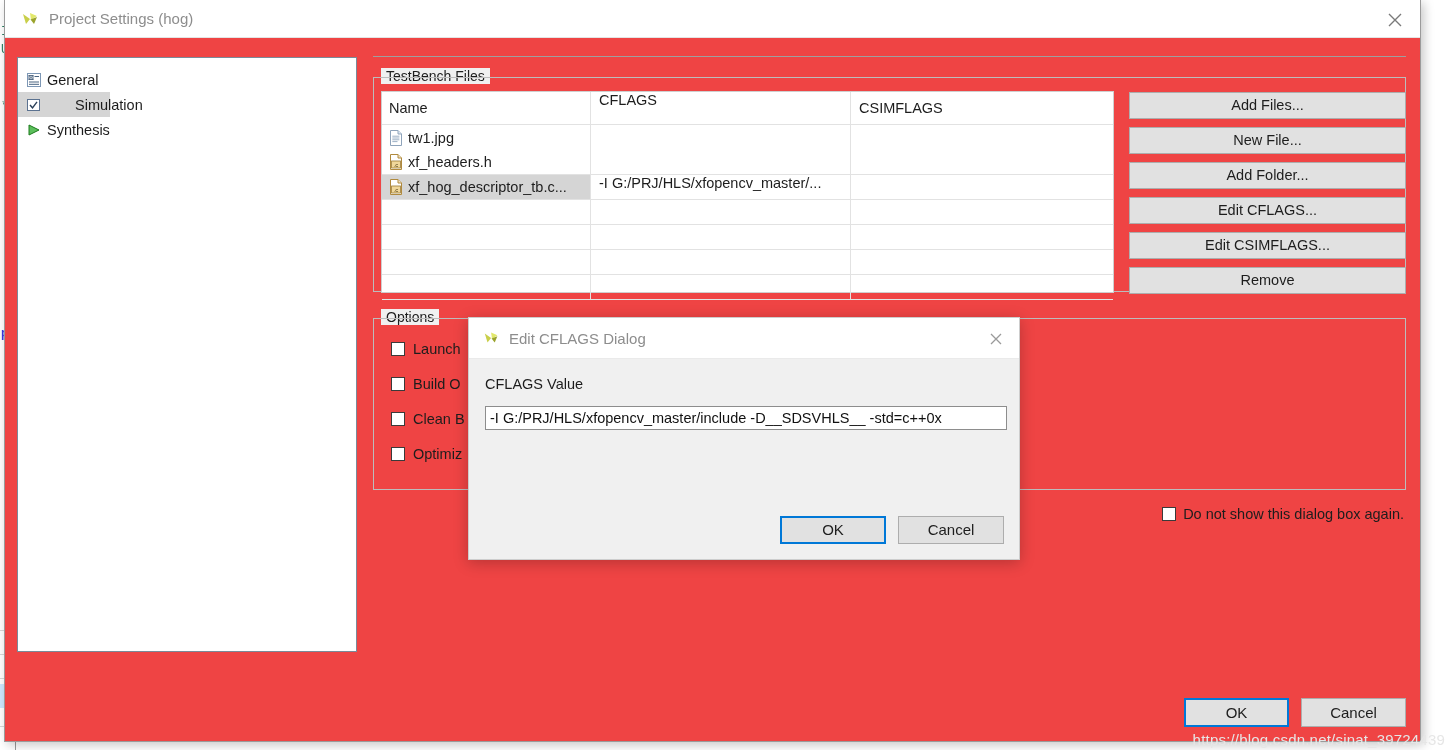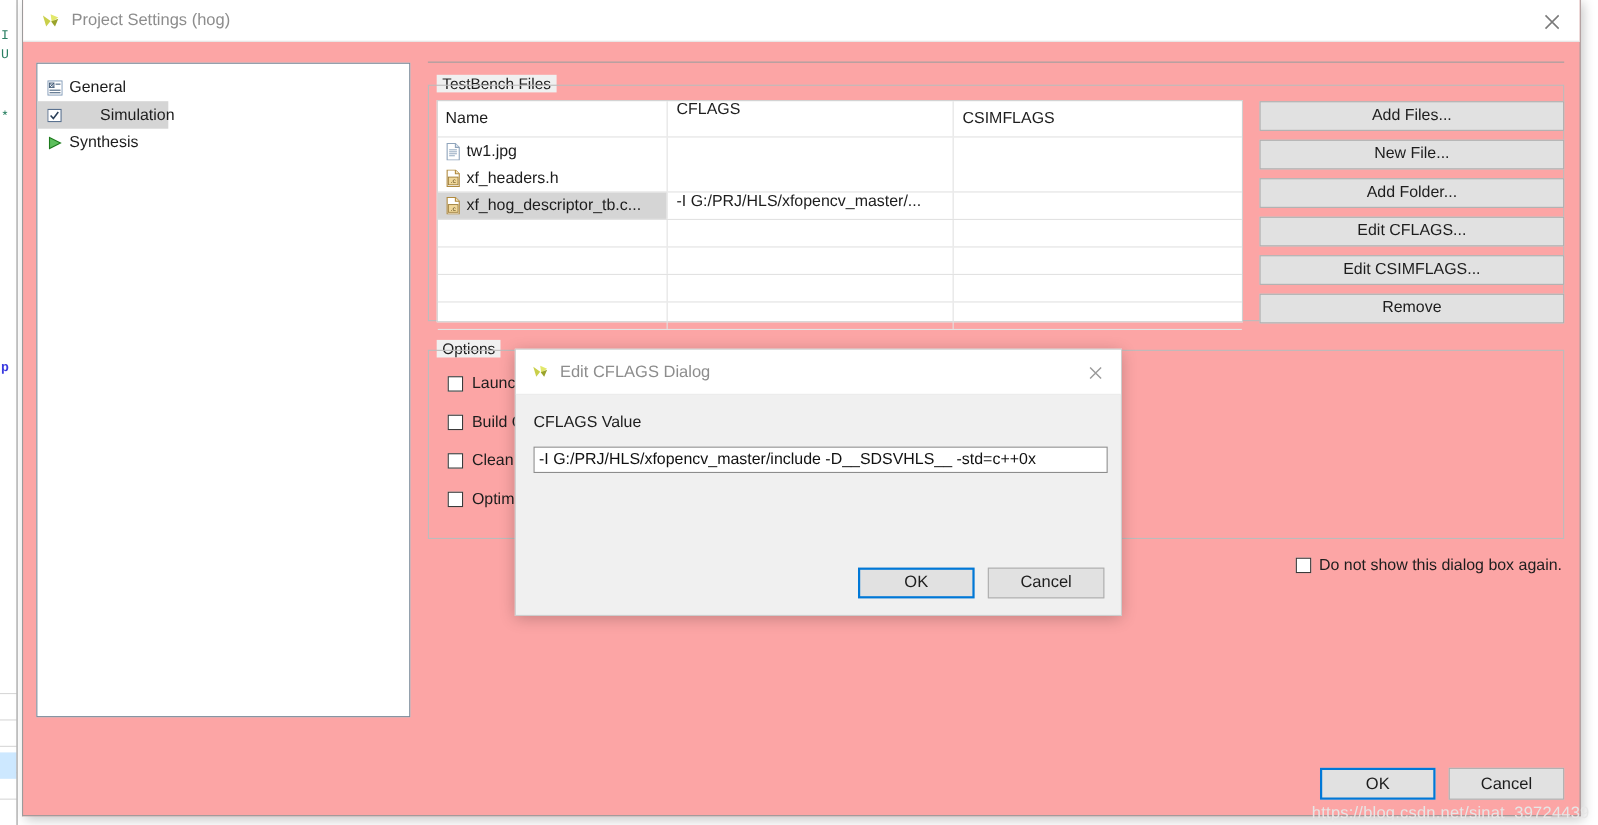--- a/index.html
+++ b/index.html
@@ -37,22 +37,22 @@
     position:absolute; left:15px; top:0; width:1px; height:750px; background:#9a9a9a;
   }
   .bg-sidebar-rows {
     position:absolute; left:0; top:630px; width:15px; height:120px;
   }
   .bg-sidebar-rows div { position:absolute; left:0; width:15px; height:1px; background:#d8d8d8; }
   .bg-sel-row { position:absolute; left:0; top:684px; width:15px; height:24px; background:#cde8ff; }
 
   
   #dialog {
-    position: absolute; left: 20px; top: 0; width: 1417px; height: 742px;
-    background: #fca5a5;
+    position: absolute; left: 4px; top: 0; width: 1417px; height: 742px;
+    background: #ef4444;
     border: 1px solid #9b9b9b; border-top: none;
     box-shadow: 3px 3px 10px rgba(0,0,0,.22);
   }
   #titlebar {
     position: relative; height: 38px; background: #ffffff;
     border-bottom: 1px solid #e4e4e4;
   }
   #titlebar .vtx-logo {
     position:absolute; left: 16px; top: 9px; width: 20px; height: 20px;
   }
@@ -68,21 +68,21 @@
   
   #tree {
     position: absolute; left: 12px; top: 57px; width: 340px; height: 595px;
     background: #ffffff; border: 1px solid #7a8a99;
   }
   .tree-item {
     position: relative; height: 25px; padding-left: 9px;
     display: flex; align-items: center; gap: 6px;
     font-size: 14.5px; color: #1d1d1d;
   }
-  .tree-item.sel { background: #d5d5d5; width: 119px; gap: 34px; }
+  .tree-item.sel { background: #d5d5d5; width: 92px; gap: 34px; }
   .tree-ico { width: 14px; height: 14px; flex: 0 0 14px; display:block; }
 
   
   #panel { position: absolute; left: 368px; top: 46px; right: 14px; bottom: 10px; }
   .page-title {
     font-size: 20px; font-weight: bold; color: #000; margin: 18px 0 0 0;
   }
   .title-rule { height: 1px; background: #9f9f9f; margin-top: 10px; }
 
   

